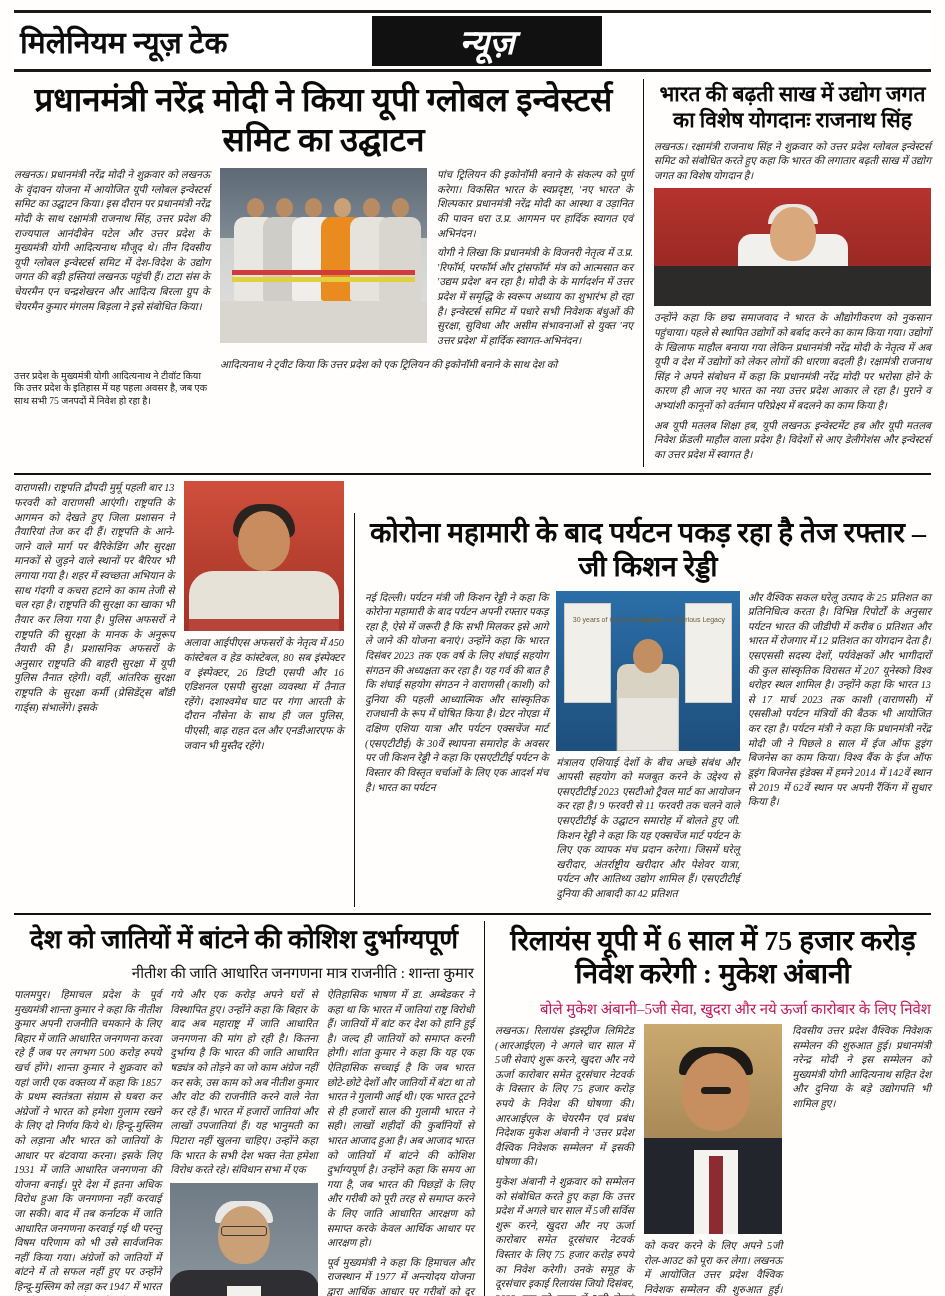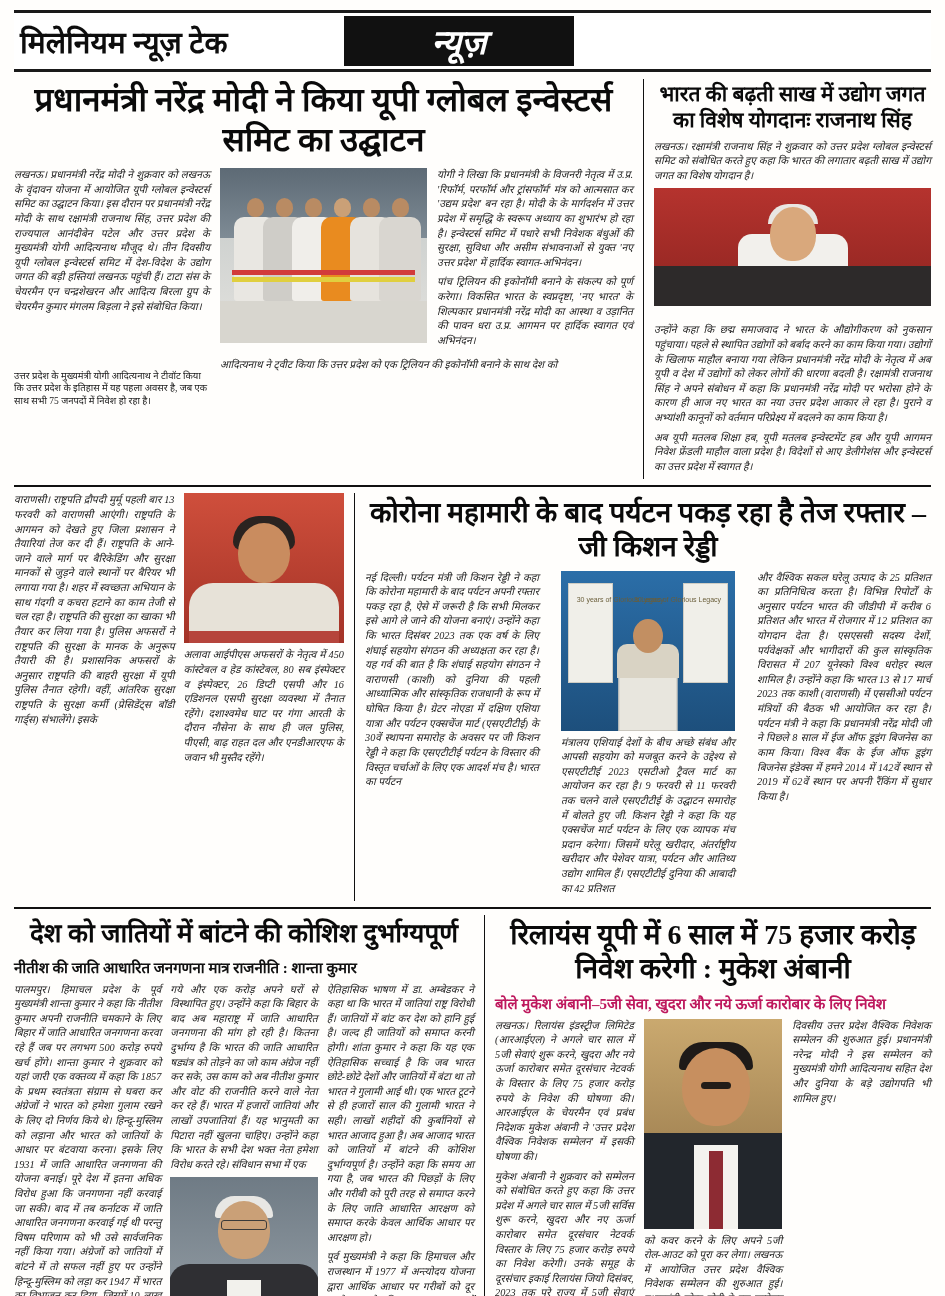--- a/index.html
+++ b/index.html
@@ -21,20 +21,21 @@
   }
 
   
   .masthead {
     display: flex;
     align-items: stretch;
     border-top: 3px solid #1a1a1a;
     border-bottom: 3px solid #1a1a1a;
     height: 62px;
     background: #fff;
+    gap: 28px;
   }
   .mast-left {
     flex: 0 0 330px;
     display: flex;
     align-items: center;
     padding-left: 6px;
   }
   .mast-left .logo-text {
     font-family: "Liberation Serif", serif;
     font-weight: bold;
@@ -124,23 +125,23 @@
     font-family: "Liberation Serif", serif;
     font-weight: bold;
     font-size: 28px;
     line-height: 1.2;
     text-align: center;
     margin: 3px 0 7px 0;
     color: #0a0a0a;
   }
   .subhead {
     font-family: "Liberation Serif", serif;
-    font-weight: bold;
+    font-weight: normal;
     font-size: 15px;
-    text-align: left;
+    text-align: right;
     margin: 0 0 6px 0;
     color: #111;
   }
   .subhead.red { color: #be185d; }
   .caption {
     font-size: 9.5px;
     line-height: 1.35;
     color: #222;
     margin-top: 12px;
     font-family: "Liberation Serif", serif;
@@ -261,22 +262,22 @@
                 </div>
               <div class="figure" style="left:76%;">
                   <div class="head"></div>
                   <div class="body" style="background:#d9d6d0;"></div>
                 </div>
               <div class="ribbon"></div>
             </div>
           </div>
           <div style="flex:0 0 196px;">
             <div class="body-text">
+              <p>पांच ट्रिलियन की इकोनॉमी बनाने के संकल्प को पूर्ण करेगा। विकसित भारत के स्वप्नदृष्टा, 'नए भारत' के शिल्पकार प्रधानमंत्री नरेंद्र मोदी का आस्था व उड़ानित की पावन धरा उ.प्र. आगमन पर हार्दिक स्वागत एवं अभिनंदन।</p>
               <p>योगी ने लिखा कि प्रधानमंत्री के विजनरी नेतृत्व में उ.प्र. 'रिफॉर्म, परफॉर्म और ट्रांसफॉर्म' मंत्र को आत्मसात कर 'उद्यम प्रदेश' बन रहा है। मोदी के के मार्गदर्शन में उत्तर प्रदेश में समृद्धि के स्वरूप अध्याय का शुभारंभ हो रहा है। इन्वेस्टर्स समिट में पधारे सभी निवेशक बंधुओं की सुरक्षा, सुविधा और असीम संभावनाओं से युक्त 'नए उत्तर प्रदेश' में हार्दिक स्वागत-अभिनंदन।</p>
-              <p>पांच ट्रिलियन की इकोनॉमी बनाने के संकल्प को पूर्ण करेगा। विकसित भारत के स्वप्नदृष्टा, 'नए भारत' के शिल्पकार प्रधानमंत्री नरेंद्र मोदी का आस्था व उड़ानित की पावन धरा उ.प्र. आगमन पर हार्दिक स्वागत एवं अभिनंदन।</p>
             </div>
           </div>
         </div>
 
         <div class="row" style="gap:10px; margin-top:4px;">
           <div style="flex:0 0 196px;">
             <div class="caption">उत्तर प्रदेश के मुख्यमंत्री योगी आदित्यनाथ ने टीवॉट किया कि उत्तर प्रदेश के इतिहास में यह पहला अवसर है, जब एक साथ सभी 75 जनपदों में निवेश हो रहा है।</div>
           </div>
           <div style="flex:1 1 auto;">
             <div class="body-text">
@@ -290,23 +291,23 @@
         <h2 class="headline-sm">भारत की बढ़ती साख में उद्योग जगत का विशेष योगदानः राजनाथ सिंह</h2>
         <div class="body-text">
           <p>लखनऊ। रक्षामंत्री राजनाथ सिंह ने शुक्रवार को उत्तर प्रदेश ग्लोबल इन्वेस्टर्स समिट को संबोधित करते हुए कहा कि भारत की लगातार बढ़ती साख में उद्योग जगत का विशेष योगदान है।</p>
         </div>
         <div class="photo photo-rajnath">
           <div class="torso"></div>
           <div class="hair"></div>
           <div class="head"></div>
           <div class="pod"></div>
         </div>
-        <div class="body-text" style="margin-top:17px;">
+        <div class="body-text" style="margin-top:5px;">
           <p>उन्होंने कहा कि छद्म समाजवाद ने भारत के औद्योगीकरण को नुकसान पहुंचाया। पहले से स्थापित उद्योगों को बर्बाद करने का काम किया गया। उद्योगों के खिलाफ माहौल बनाया गया लेकिन प्रधानमंत्री नरेंद्र मोदी के नेतृत्व में अब यूपी व देश में उद्योगों को लेकर लोगों की धारणा बदली है। रक्षामंत्री राजनाथ सिंह ने अपने संबोधन में कहा कि प्रधानमंत्री नरेंद्र मोदी पर भरोसा होने के कारण ही आज नए भारत का नया उत्तर प्रदेश आकार ले रहा है। पुराने व अभ्यांशी कानूनों को वर्तमान परिप्रेक्ष्य में बदलने का काम किया है।</p>
-          <p>अब यूपी मतलब शिक्षा हब, यूपी मतलब इन्वेस्टमेंट हब और यूपी आगमन निवेश फ्रेंडली माहौल वाला प्रदेश है। विदेशों से आए डेलीगेशंस और इन्वेस्टर्स का उत्तर प्रदेश में स्वागत है।</p>
+          <p>अब यूपी मतलब शिक्षा हब, यूपी लखनऊ इन्वेस्टमेंट हब और यूपी मतलब निवेश फ्रेंडली माहौल वाला प्रदेश है। विदेशों से आए डेलीगेशंस और इन्वेस्टर्स का उत्तर प्रदेश में स्वागत है।</p>
         </div>
       </div>
     </div>
 
     <div class="rule-h"></div>
 
     <div class="row">
 
       <div style="flex:0 0 330px;">
         <div class="row" style="gap:9px;">
@@ -322,23 +323,23 @@
               <div class="hair"></div>
               <div class="head"></div>
             </div>
             <div class="body-text" style="margin-top:5px;">
               <p>अलावा आईपीएस अफसरों के नेतृत्व में 450 कांस्टेबल व हेड कांस्टेबल, 80 सब इंस्पेक्टर व इंस्पेक्टर, 26 डिप्टी एसपी और 16 एडिशनल एसपी सुरक्षा व्यवस्था में तैनात रहेंगे। दशाश्वमेध घाट पर गंगा आरती के दौरान नौसेना के साथ ही जल पुलिस, पीएसी, बाढ़ राहत दल और एनडीआरएफ के जवान भी मुस्तैद रहेंगे।</p>
             </div>
           </div>
         </div>
       </div>
 
-      <div style="flex:1 1 auto; border-left:1px solid #111; padding-left:10px;">
+      <div style="flex:1 1 auto; border-left:1px solid #111; padding-left:10px;margin-top:32px;">
         <h2 class="headline-lg">कोरोना महामारी के बाद पर्यटन पकड़ रहा है तेज रफ्तार – जी किशन रेड्डी</h2>
-        <div class="row" style="gap:22px;">
+        <div class="row" style="gap:8px;">
           <div style="flex:1 1 0;">
             <div class="body-text">
               <p>नई दिल्ली। पर्यटन मंत्री जी किशन रेड्डी ने कहा कि कोरोना महामारी के बाद पर्यटन अपनी रफ्तार पकड़ रहा है, ऐसे में जरूरी है कि सभी मिलकर इसे आगे ले जाने की योजना बनाएं। उन्होंने कहा कि भारत दिसंबर 2023 तक एक वर्ष के लिए शंघाई सहयोग संगठन की अध्यक्षता कर रहा है। यह गर्व की बात है कि शंघाई सहयोग संगठन ने वाराणसी (काशी) को दुनिया की पहली आध्यात्मिक और सांस्कृतिक राजधानी के रूप में घोषित किया है। ग्रेटर नोएडा में दक्षिण एशिया यात्रा और पर्यटन एक्सचेंज मार्ट (एसएटीटीई) के 30वें स्थापना समारोह के अवसर पर जी किशन रेड्डी ने कहा कि एसएटीटीई पर्यटन के विस्तार की विस्तृत चर्चाओं के लिए एक आदर्श मंच है। भारत का पर्यटन</p>
             </div>
           </div>
           <div style="flex:1 1 0;">
             <div class="photo photo-reddy">
               <div class="panelL"></div>
               <div class="panelR"></div>
               <div class="tx">30 years of Glorious Legacy</div>

